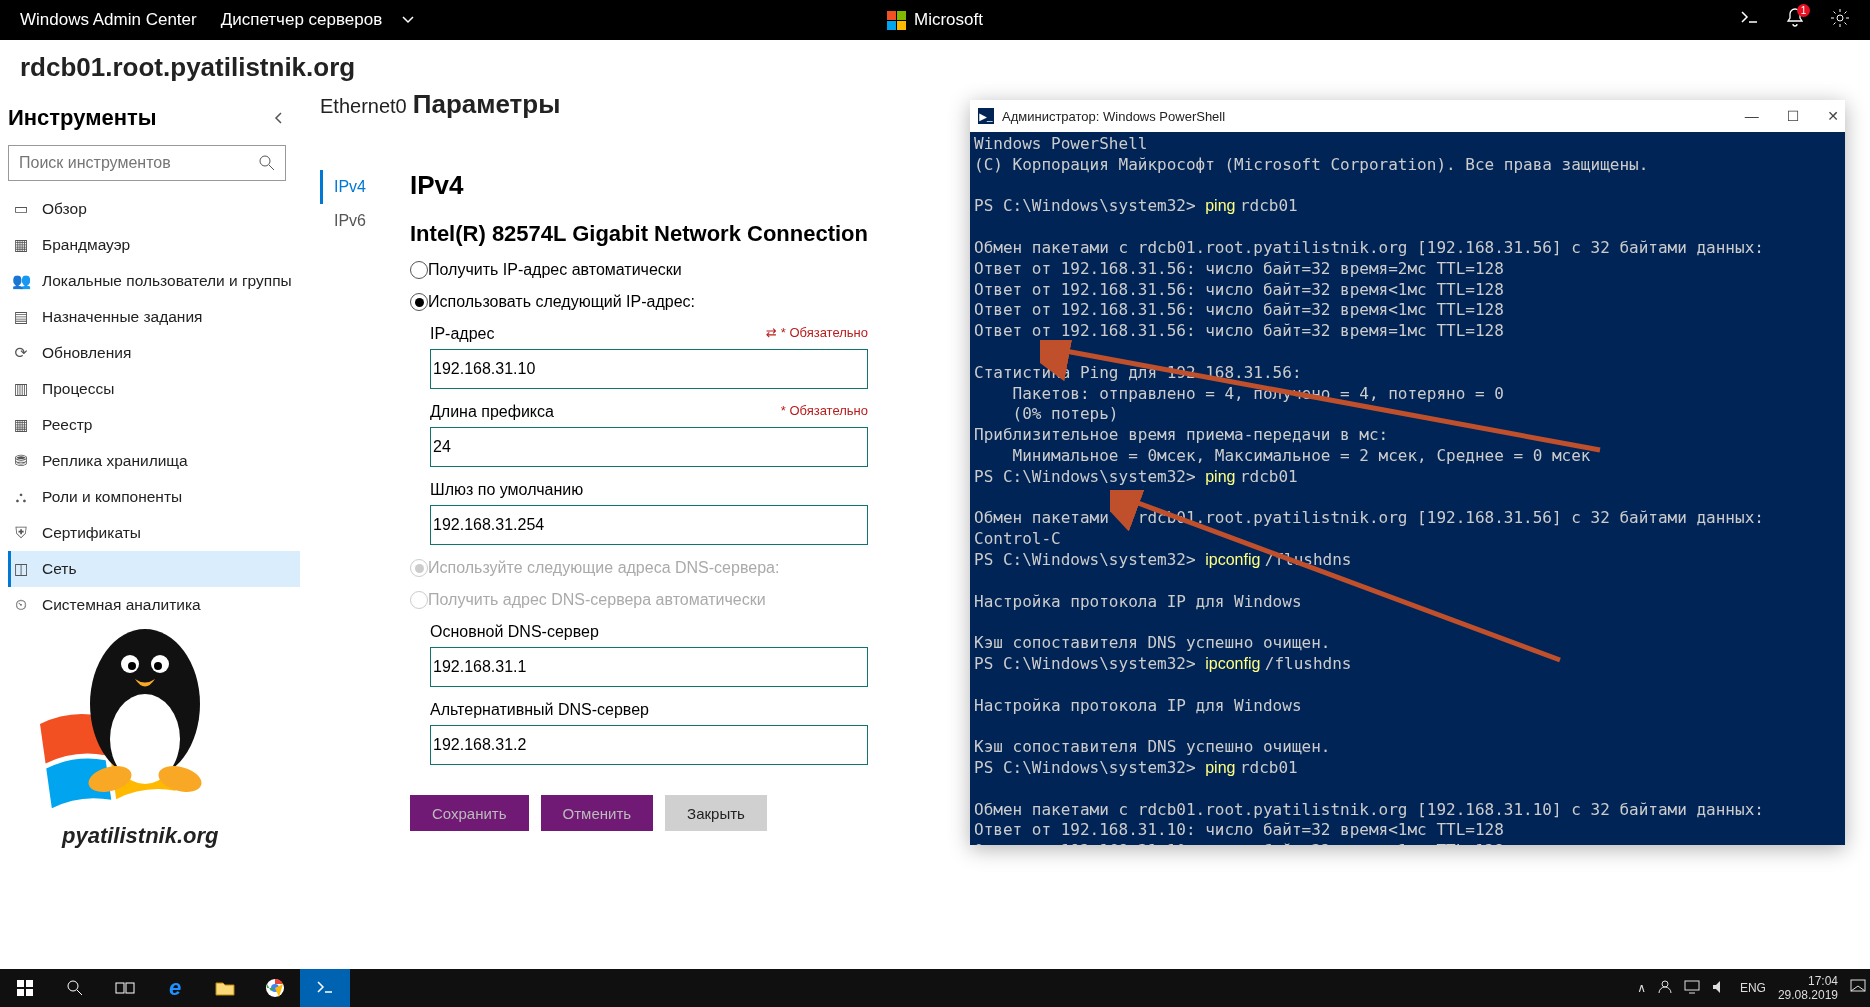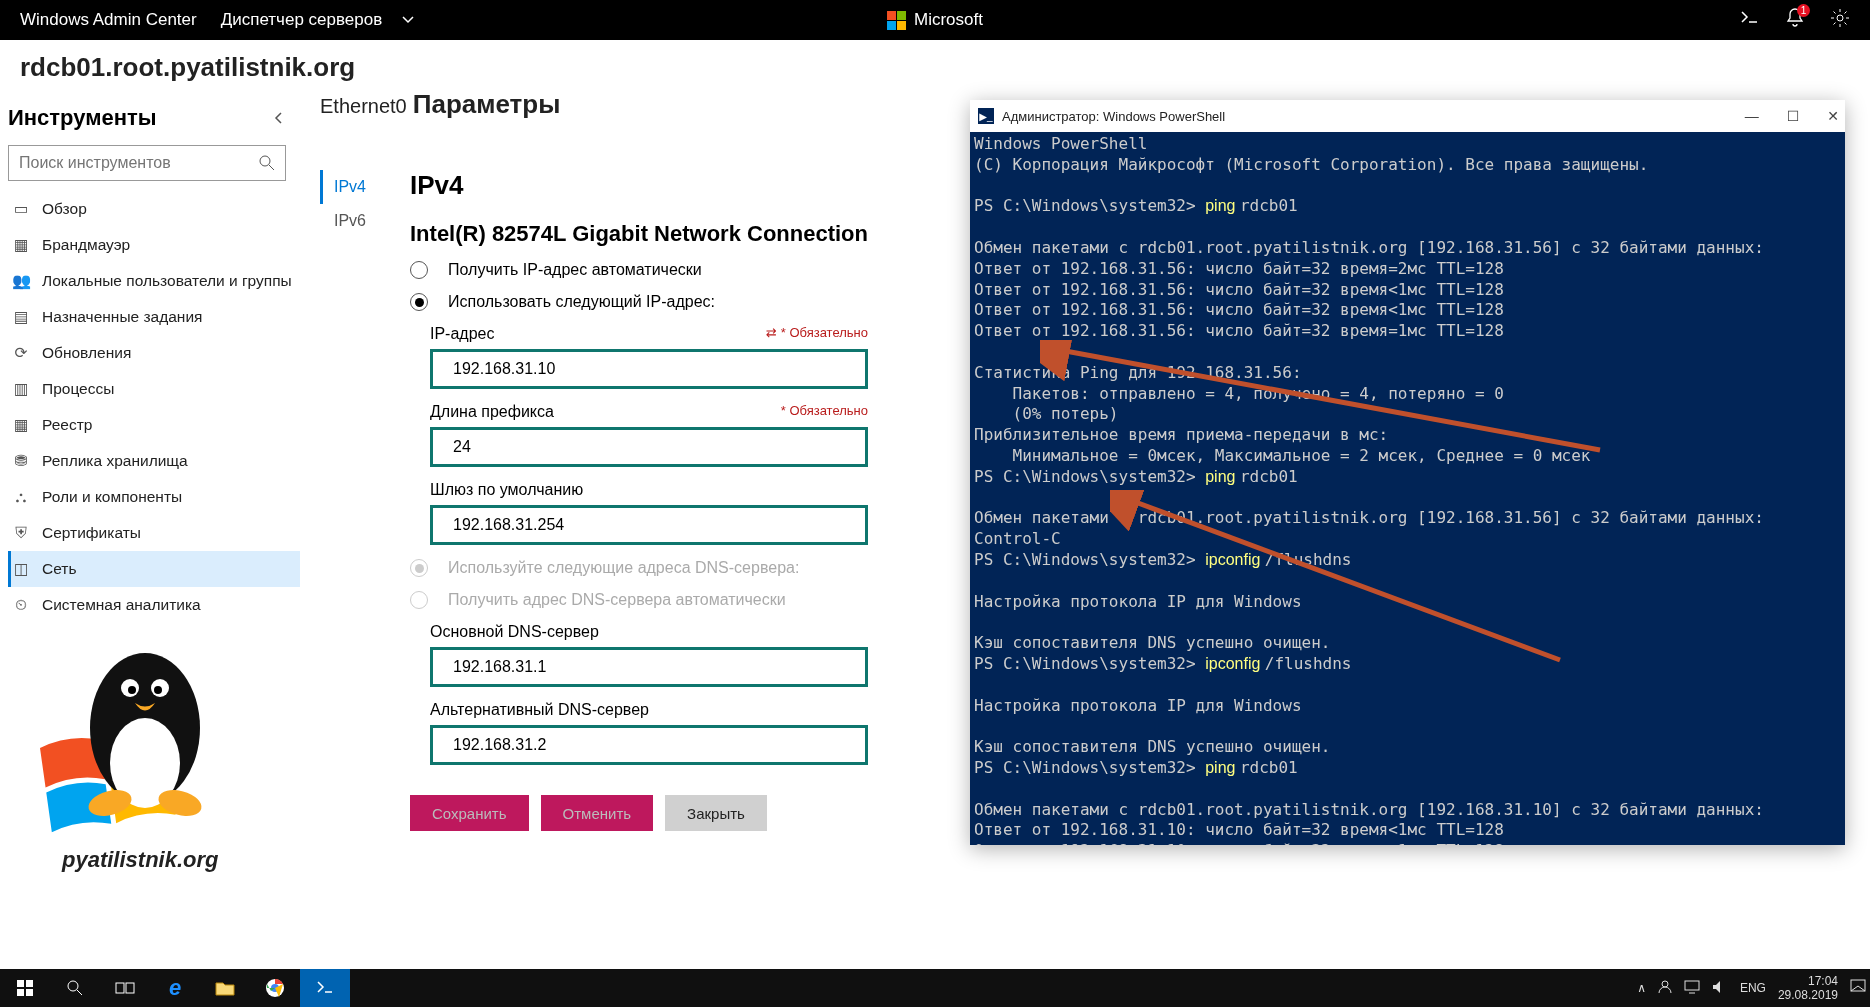--- a/index.html
+++ b/index.html
@@ -36,50 +36,50 @@
 
 .eth-col { width:90px; padding-top:8px; }
 .eth-title { font-size:20px; color:#222; margin-bottom:20px; }
 .eth-tab { font-size:16px; color:#555; padding:8px 0 8px 14px; cursor:pointer; }
 .eth-tab.active { color:#0078d4; border-left:3px solid #0078d4; padding-left:11px; }
 
 
 .form-col { flex:1; padding-top:8px; max-width:540px; }
 .form-col h1 { font-size:26px; font-weight:600; margin-bottom:14px; }
 .adapter { font-size:22px; font-weight:600; margin:20px 0 14px; }
-.radio-row { display:flex; align-items:center; gap:20px; font-size:16px; margin-bottom:14px; }
+.radio-row { display:flex; align-items:center; gap:0; font-size:16px; margin-bottom:14px; }
 .radio-row.disabled { color:#aaa; }
 .radio { width:18px; height:18px; border:1.5px solid #555; border-radius:50%; display:flex; align-items:center; justify-content:center; }
 .radio.checked::after { content:""; width:9px; height:9px; background:#000; border-radius:50%; }
 .radio.disabled { border-color:#ccc; }
 .radio.disabled.checked::after { background:#ccc; }
 .field-block { margin:10px 0 14px 20px; }
 .field-block label { font-size:16px; display:block; margin-bottom:6px; }
-.field-block input { width:100%; height:40px; border:3px solid #0f766e; padding:0 20px; font-size:16px; }
+.field-block input { width:100%; height:40px; border:1px solid #0f766e; padding:0 2px; font-size:16px; }
 .req { float:right; font-size:13px; color:#b91c1c; }
 .req-icon { display:inline-block; margin-right:4px; }
 .btn-row { margin-top:30px; display:flex; gap:12px; }
 .btn { height:36px; padding:0 22px; font-size:15px; border:none; cursor:pointer; }
-.btn.disabled { background:#be185d; color:#bbb; cursor:default; }
+.btn.disabled { background:#701a75; color:#bbb; cursor:default; }
 .btn.close { background:#d0d0d0; color:#222; }
 
 
 .ps-window { position:absolute; top:100px; left:970px; width:875px; height:745px; background:#012456; box-shadow:0 4px 20px rgba(0,0,0,.3); display:flex; flex-direction:column; }
 .ps-title { background:#fff; height:32px; display:flex; align-items:center; padding:0 6px 0 8px; font-size:13px; color:#222; }
 .ps-title .icon { width:16px; height:16px; background:#012456; margin-right:8px; display:flex; align-items:center; justify-content:center; color:#fff; font-size:10px; }
 .ps-title .win-btns { margin-left:auto; display:flex; gap:28px; font-size:14px; color:#444; }
 .ps-title .win-btns span { cursor:pointer; font-family:Arial; }
 .ps-body { flex:1; padding:2px 4px; font-family:Consolas,monospace; font-size:16px; line-height:1.3; color:#ccc; white-space:pre; overflow:hidden; }
 .ps-body .y { color:#ffff80; }
 
 
 .arrow { position:absolute; pointer-events:none; }
 
 
-.watermark { position:absolute; left:10px; top:628px; width:290px; height:255px; }
+.watermark { position:absolute; left:10px; top:604px; width:290px; height:255px; }
 
 
 .taskbar { position:absolute; bottom:0; left:0; right:0; height:38px; background:#101010; display:flex; align-items:center; color:#fff; }
 .taskbar .tb-item { width:50px; height:38px; display:flex; align-items:center; justify-content:center; cursor:pointer; }
 .taskbar .tb-right { margin-left:auto; display:flex; align-items:center; gap:12px; padding-right:4px; font-size:12px; color:#ddd; }
 .taskbar .clock { text-align:right; line-height:1.2; font-size:12px; }
 .tb-ps { background:#0063b1; }
 .tb-ie { color:#1e90ff; }
 
 

